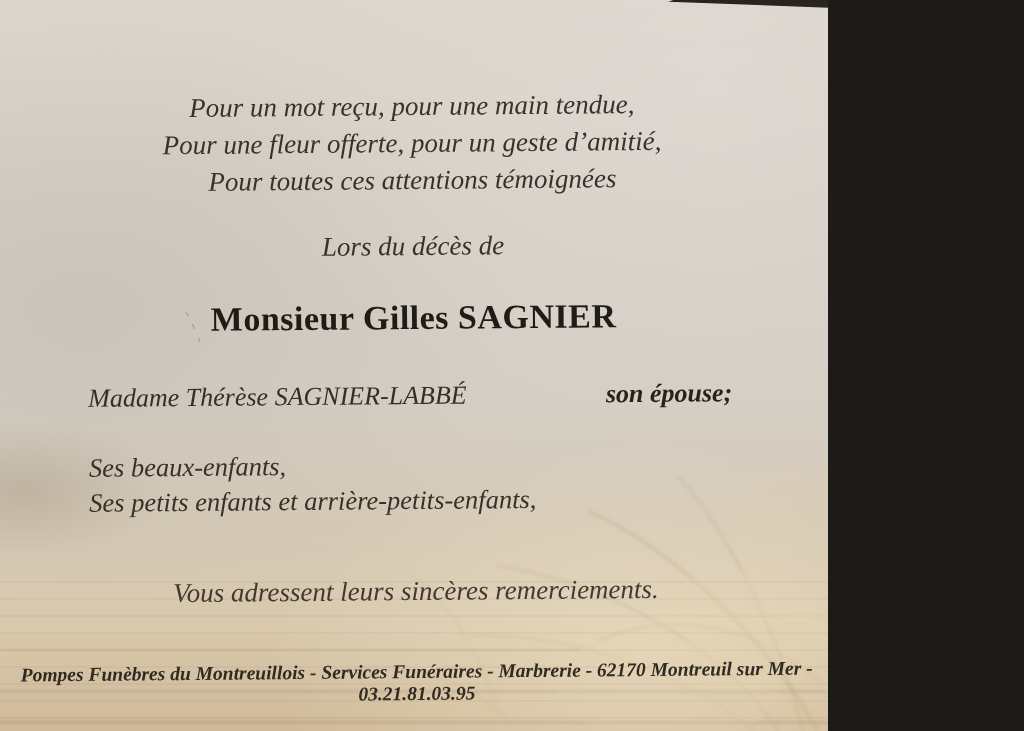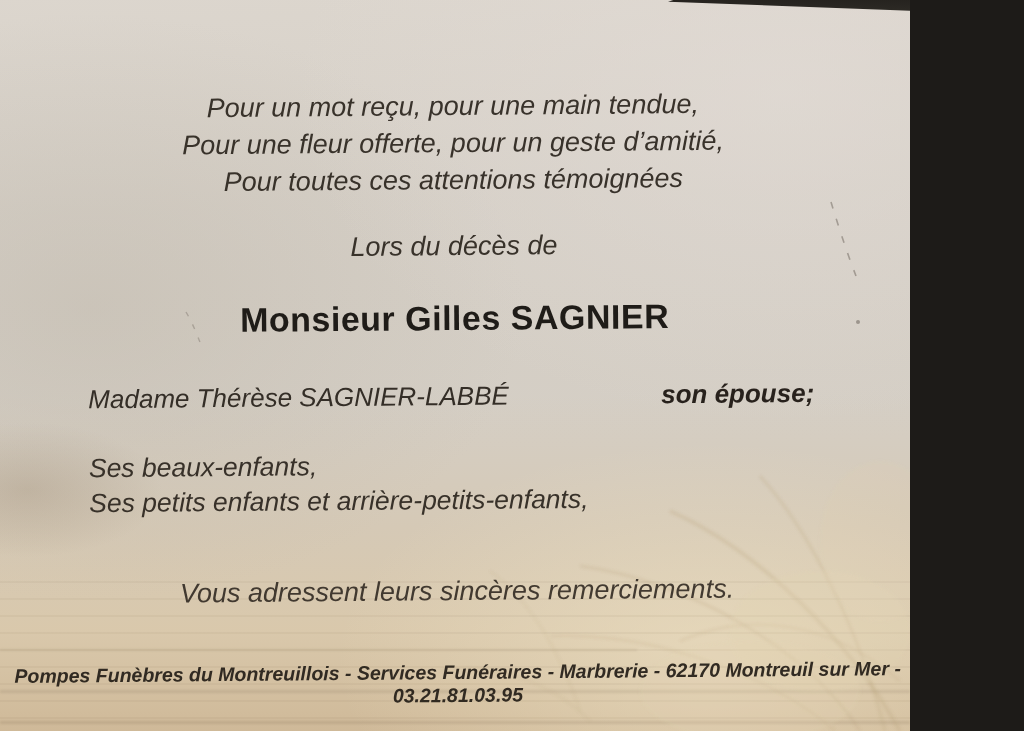--- a/index.html
+++ b/index.html
@@ -1,21 +1,21 @@
 <!DOCTYPE html>
 <html style="--paper: #d5cfc6; --paper-warm-bottom: #d9c5a5; --ink: #342e27; --ink-bold: #1f1c18; --backdrop-dark: #2f2c27;"><head>
 <meta charset="utf-8">
 <style>
   html,body{margin:0;padding:0;background:#1d1b18;}
   *{box-sizing:border-box;}
   .photo{
     position:relative;
-    width:910px;height:731px;
+    width:828px;height:731px;
     overflow:hidden;
-    font-family:Liberation Sans, sans-serif;
+    font-family:Liberation Serif, serif;
     background-color:var(--paper,#d5cfc6);
     background-image:
       radial-gradient(ellipse 700px 480px at 86% 12%, rgba(228,221,216,.55), rgba(0,0,0,0) 70%),
       radial-gradient(ellipse 620px 420px at 10% 42%, rgba(186,178,164,.38), rgba(0,0,0,0) 70%),
       radial-gradient(ellipse 180px 90px at 3% 67%, rgba(141,120,95,.28), rgba(0,0,0,0) 75%),
       radial-gradient(ellipse 520px 300px at 78% 90%, rgba(240,228,199,.55), rgba(0,0,0,0) 72%),
       linear-gradient(178deg, rgba(221,215,207,.85) 0%, rgba(214,208,200,.45) 28%, rgba(209,202,191,.15) 52%, rgba(0,0,0,0) 62%),
       linear-gradient(to bottom, rgba(0,0,0,0) 54%, rgba(213,192,158,.40) 72%, rgba(219,198,162,.72) 86%, rgba(206,182,146,.88) 100%);
   }
   

